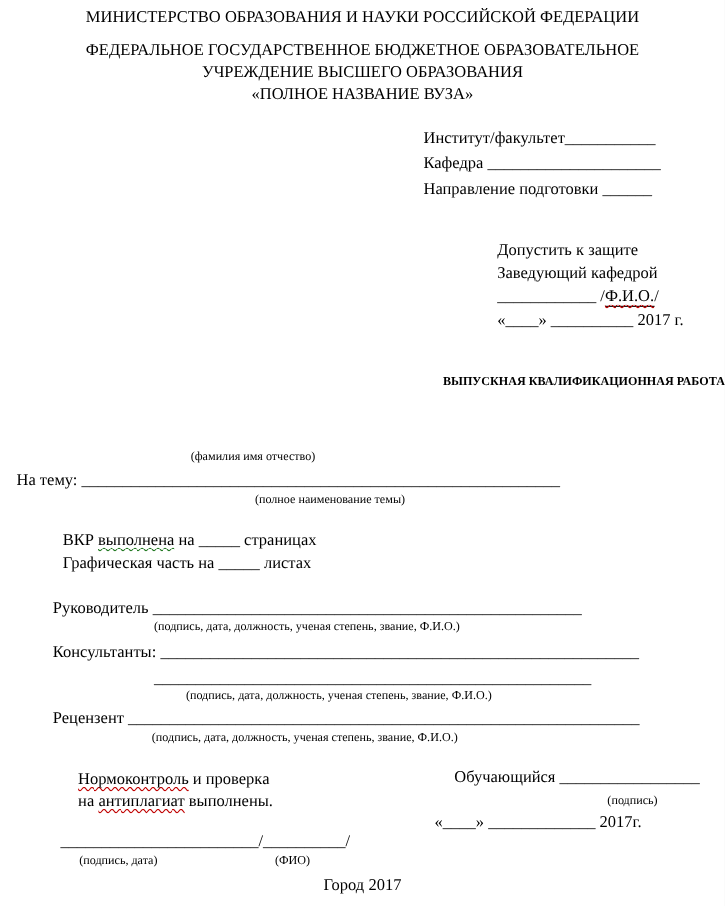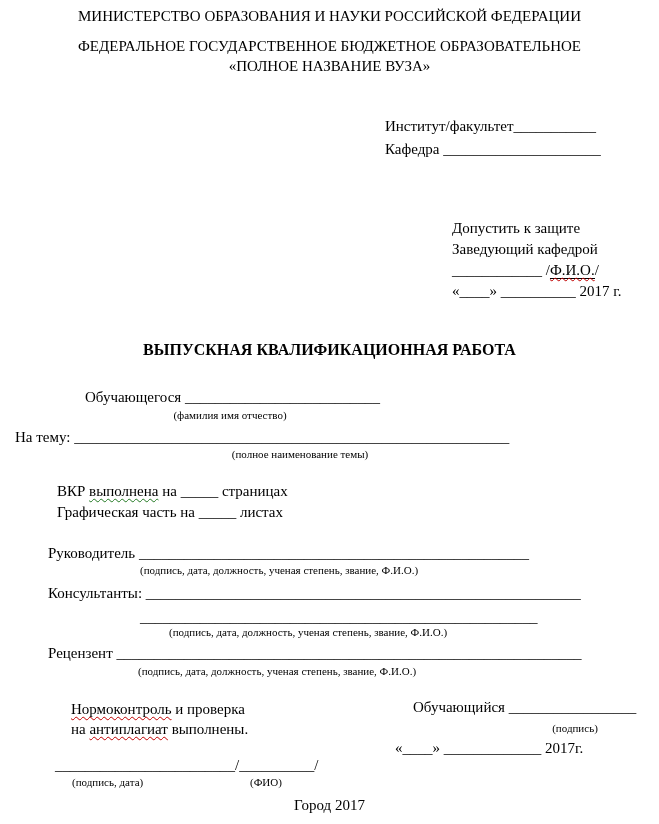--- a/index.html
+++ b/index.html
@@ -55,39 +55,40 @@
 </style>
 </head>
 <body>
 
 <div class="page">
 
   <div class="abs header center">
     <div>МИНИСТЕРСТВО ОБРАЗОВАНИЯ И НАУКИ РОССИЙСКОЙ ФЕДЕРАЦИИ</div>
     <div class="org-group">
       <div>ФЕДЕРАЛЬНОЕ ГОСУДАРСТВЕННОЕ БЮДЖЕТНОЕ ОБРАЗОВАТЕЛЬНОЕ</div>
+      <div>УЧРЕЖДЕНИЕ ВЫСШЕГО ОБРАЗОВАНИЯ</div>
       <div>«ПОЛНОЕ НАЗВАНИЕ ВУЗА»</div>
     </div>
   </div>
 
   <div class="abs" style="left:385px;top:115px;line-height:23px;">
     <div>Институт/факультет___________</div>
     <div>Кафедра _____________________</div>
+    <div>Направление подготовки ______</div>
   </div>
 
   <div class="abs" style="left:452px;top:218px;line-height:21px;">
     <div>Допустить к защите</div>
     <div>Заведующий кафедрой</div>
     <div><span>____________ /</span><span class="fio-flag">Ф.И.О.</span><span>/</span></div>
     <div>«____» __________ 2017 г.</div>
   </div>
 
-  <div class="abs center bold" style="left:0;right:0;top:341px;font-size:16px;">ВЫПУСКНАЯ КВАЛИФИКАЦИОННАЯ РАБОТА</div>
+  <div class="abs center bold" style="left:0;right:0;top:341px;font-size:11px;text-align:right;">ВЫПУСКНАЯ КВАЛИФИКАЦИОННАЯ РАБОТА</div>
 
-  <div class="abs" style="left:85px;top:389px;"><span>Обучающегося </span><span>__________________________</span></div>
   <div class="abs caption center" style="left:120px;top:409px;width:220px;">(фамилия имя отчество)</div>
 
   <div class="abs" style="left:15px;top:429px;"><span>На тему: </span><span>__________________________________________________________</span></div>
   <div class="abs caption center" style="left:190px;top:448px;width:220px;">(полное наименование темы)</div>
 
   <div class="abs" style="left:57px;top:481px;line-height:21px;">
     <div><span>ВКР </span><span class="wavy-green">выполнена</span><span> на _____ страницах</span></div>
     <div>Графическая часть на _____ листах</div>
   </div>
 

